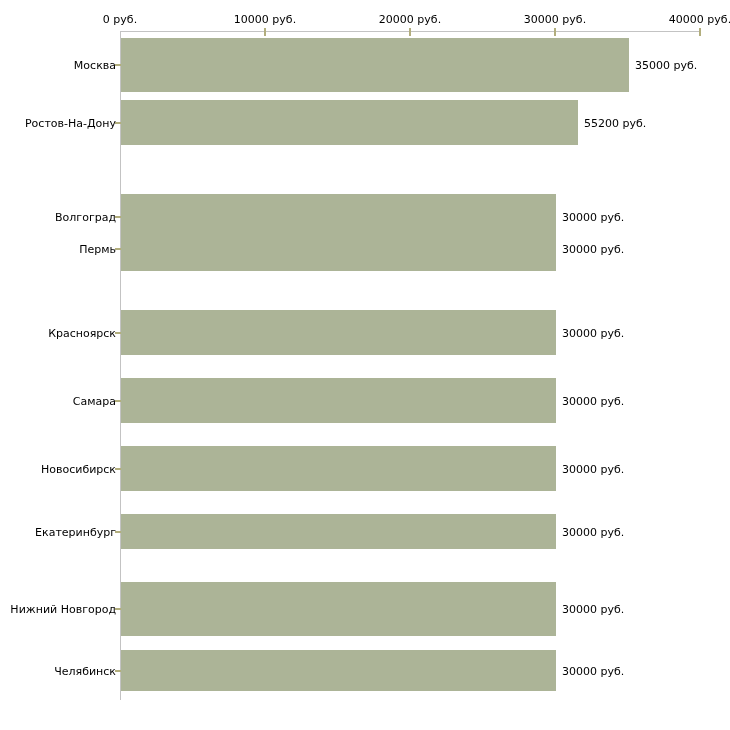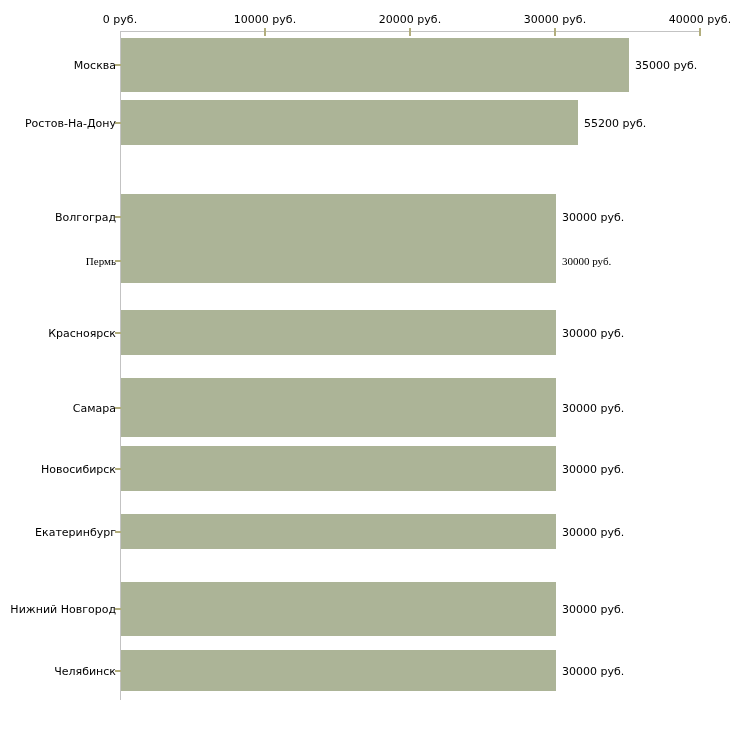--- a/index.html
+++ b/index.html
@@ -99,33 +99,33 @@
         <div class="category-tick" style="background: rgb(178, 174, 125);"></div>
         <div class="bar" style="width: 457px; background: rgb(172, 180, 151);"></div>
         <div class="value-label" style="left: 584px; color: rgb(0, 0, 0);">55200 руб.</div>
       </div>
       <div class="bar-row" style="top: 174px; height: 45px; margin-top: 20px;">
         <div class="category-label" style="color: rgb(0, 0, 0);">Волгоград</div>
         <div class="category-tick" style="background: rgb(178, 174, 125);"></div>
         <div class="bar" style="width: 435px; background: rgb(172, 180, 151);"></div>
         <div class="value-label" style="left: 562px; color: rgb(0, 0, 0);">30000 руб.</div>
       </div>
-      <div class="bar-row" style="top: 238px; height: 45px; font-family: Liberation Serif, serif;">
+      <div class="bar-row" style="top: 226px; height: 45px;">
         <div class="category-label" style="color: rgb(0, 0, 0);">Пермь</div>
         <div class="category-tick" style="background: rgb(178, 174, 125);"></div>
         <div class="bar" style="width: 435px; background: rgb(172, 180, 151);"></div>
         <div class="value-label" style="left: 562px; color: rgb(0, 0, 0);">30000 руб.</div>
       </div>
       <div class="bar-row" style="top: 310px; height: 45px;">
         <div class="category-label" style="color: rgb(0, 0, 0);">Красноярск</div>
         <div class="category-tick" style="background: rgb(178, 174, 125);"></div>
         <div class="bar" style="width: 435px; background: rgb(172, 180, 151);"></div>
         <div class="value-label" style="left: 562px; color: rgb(0, 0, 0);">30000 руб.</div>
       </div>
-      <div class="bar-row" style="top: 378px; height: 59px;">
+      <div class="bar-row" style="top: 378px; height: 45px;">
         <div class="category-label" style="color: rgb(0, 0, 0);">Самара</div>
         <div class="category-tick" style="background: rgb(178, 174, 125);"></div>
         <div class="bar" style="width: 435px; background: rgb(172, 180, 151);"></div>
         <div class="value-label" style="left: 562px; color: rgb(0, 0, 0);">30000 руб.</div>
       </div>
       <div class="bar-row" style="top: 446px; height: 45px;">
         <div class="category-label" style="color: rgb(0, 0, 0);">Новосибирск</div>
         <div class="category-tick" style="background: rgb(178, 174, 125);"></div>
         <div class="bar" style="width: 435px; background: rgb(172, 180, 151);"></div>
         <div class="value-label" style="left: 562px; color: rgb(0, 0, 0);">30000 руб.</div>

